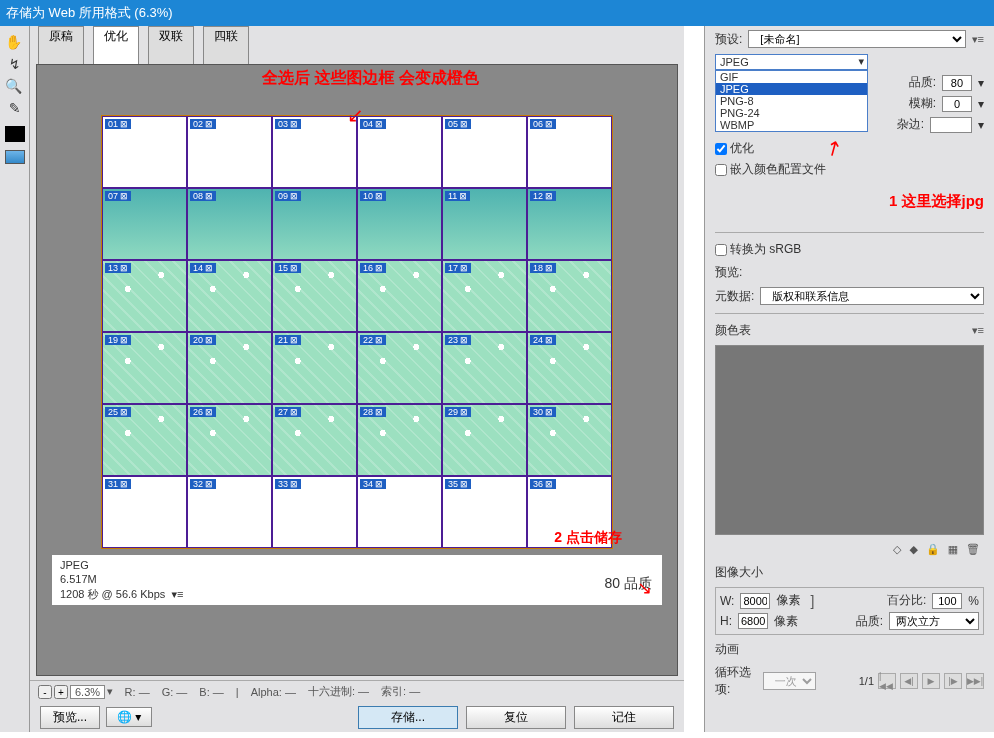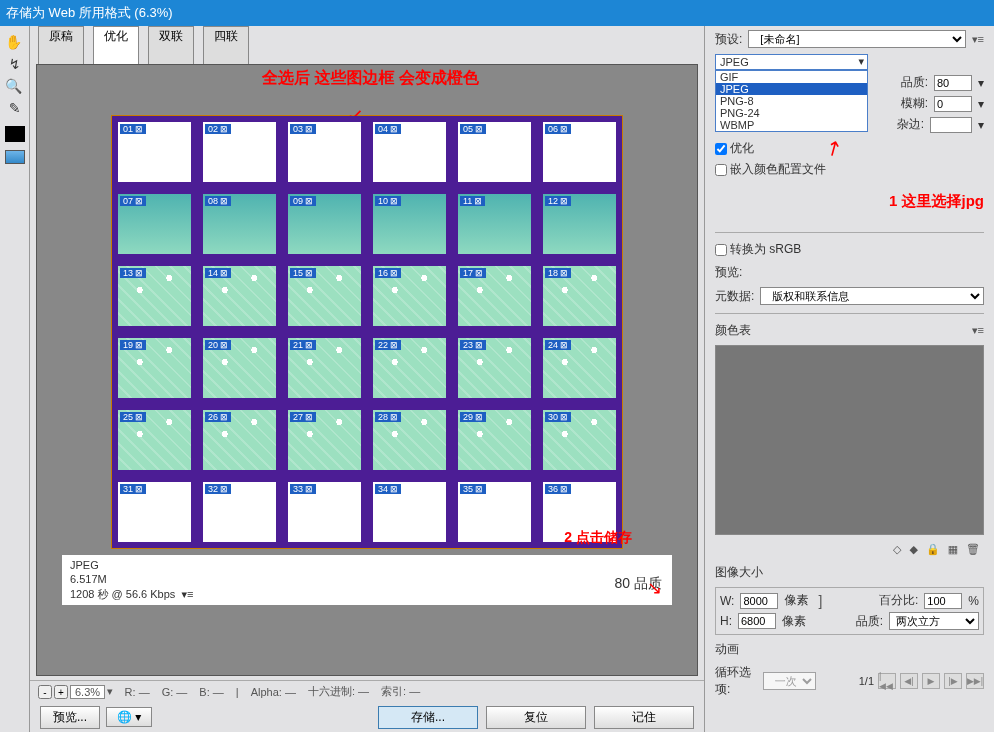--- a/index.html
+++ b/index.html
@@ -20,21 +20,21 @@
 .tab { padding: 1px 10px; border: 1px solid #888; border-bottom: none; background: #ddd; font-size: 12px; cursor: pointer; }
 .tab.active { background: #fff; }
 
 .canvas-area { flex: 1; background: #888; border: 1px solid #555; margin: 0 6px 4px 6px; position: relative; display: flex; flex-direction: column; align-items: center; padding-top: 50px; }
 
 .annotation-red { color: #f00; font-size: 16px; font-weight: bold; position: absolute; }
 .anno1 { top: 3px; left: 225px; }
 .arrow-down { position: absolute; top: 38px; left: 310px; color: #f00; font-size: 20px; }
 
 .slice-grid { background: #fff; border: 1px solid #c97b00; display: grid; grid-template-columns: repeat(6, 85px); grid-template-rows: repeat(6, 72px); }
-.slice { border: 6px solid #4c1d95; position: relative; padding-left: 16px; }
+.slice { border: 1px solid #4c1d95; position: relative; padding-left: 16px; }
 .slice.map { background: #9ce0c0; background-image: repeating-linear-gradient(45deg, transparent 0 8px, rgba(255,255,255,.2) 8px 10px), radial-gradient(circle at 30% 40%, #fff 0 3px, transparent 3px), radial-gradient(circle at 70% 20%, #fff 0 3px, transparent 3px); }
 .slice.sky { background: linear-gradient(to bottom, #4fb3b0 0%, #8ed9c0 100%); }
 .slice-label { position: absolute; top: 2px; left: 2px; background: #1e5fc2; color: #fff; font-size: 9px; padding: 0 3px; display: flex; align-items: center; gap: 2px; }
 .slice-label::after { content: "⊠"; font-size: 9px; }
 
 .info-bar { height: 50px; background: #fff; width: 610px; margin-top: 6px; padding: 3px 8px; font-size: 11px; position: relative; display: flex; flex-direction: column; justify-content: center; gap: 2px; color: #333; }
 .info-right { position: absolute; right: 10px; top: 20px; font-size: 14px; }
 
 .anno2 { color: #f00; font-size: 14px; font-weight: bold; position: absolute; bottom: 58px; right: 40px; }
 .arrow-down2 { color: #f00; font-size: 18px; position: absolute; bottom: 6px; right: 10px; }
@@ -44,26 +44,26 @@
 .zoom-box button { width: 14px; height: 14px; font-size: 10px; padding: 0; }
 .zoom-val { border: 1px solid #888; background: #fff; padding: 0 4px; }
 
 .bottom-buttons { height: 30px; display: flex; align-items: center; justify-content: space-between; padding: 0 10px; background: #e2e2e4; }
 .bb-left { display: flex; gap: 6px; align-items: center; }
 .bb-right { display: flex; gap: 8px; align-items: flex-end; }
 .btn { border: 1px solid #888; background: linear-gradient(#fff,#ddd); padding: 2px 10px; min-width: 60px; text-align: center; font-size: 12px; cursor: pointer; }
 .btn.wide { min-width: 100px; }
 .btn.store { background: #d5e8f5; border: 1px solid #3b7cb0; }
 
-.right-panel { width: 290px; background: #e2e2e4; padding: 4px 10px 6px 10px; border-left: 1px solid #999; display: flex; flex-direction: column; gap: 6px; font-size: 12px; color: #333; position: relative; }
+.right-panel { width: 290px; background: #e2e2e4; padding: 4px 10px 6px 10px; border-left: 1px solid #999; display: flex; flex-direction: column; gap: 6px; font-size: 12px; color: #333; position: relative; margin-left: 20px; }
 .row { display: flex; align-items: center; gap: 6px; }
 .label { white-space: nowrap; }
 select, input[type=text] { border: 1px solid #888; background: #fff; font-size: 11px; padding: 1px 2px; }
 select.full { flex: 1; padding-left: 7px; }
-input.small { width: 38px; }
+input.small { width: 30px; text-align: center; }
 .dropdown-box { position: relative; flex: 1; }
 .dropdown-selected { border: 1px solid #4a7ec9; background: #fff; padding: 1px 16px 1px 4px; font-size: 11px; cursor: pointer; position: relative; }
 .dropdown-selected::after { content: "▾"; position: absolute; right: 3px; top: 0; }
 .dropdown-list { position: absolute; top: 16px; left: 0; right: 0; background: #fff; border: 1px solid #4a7ec9; z-index: 10; }
 .dd-item { padding: 0 4px; font-size: 11px; cursor: pointer; }
 .dd-item.sel { background: #1e5fc2; color: #fff; }
 .anno-right { color: #f00; font-size: 15px; font-weight: bold; position: absolute; top: 166px; right: 10px; }
 .arrow-right { color: #f00; font-size: 20px; position: absolute; top: 110px; left: 120px; transform: rotate(-30deg); }
 
 .color-table { border: 1px solid #888; height: 190px; background: #777; }

